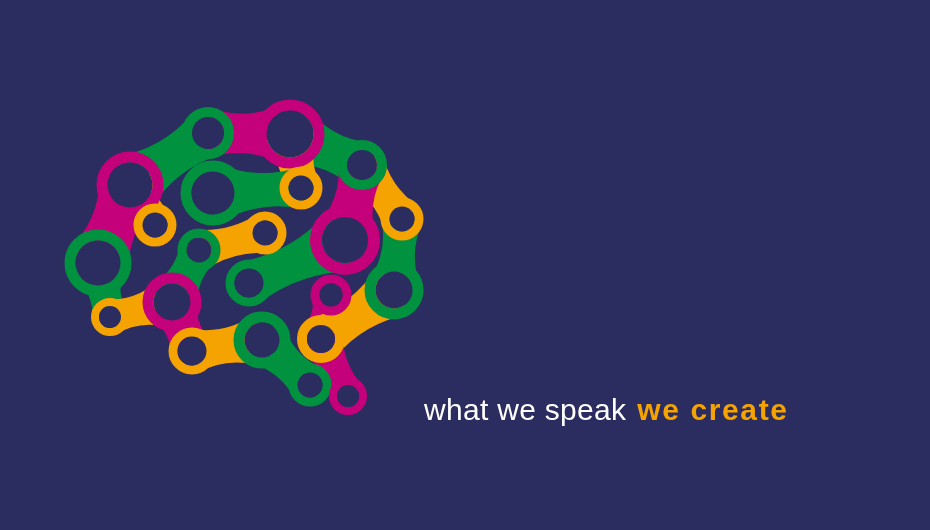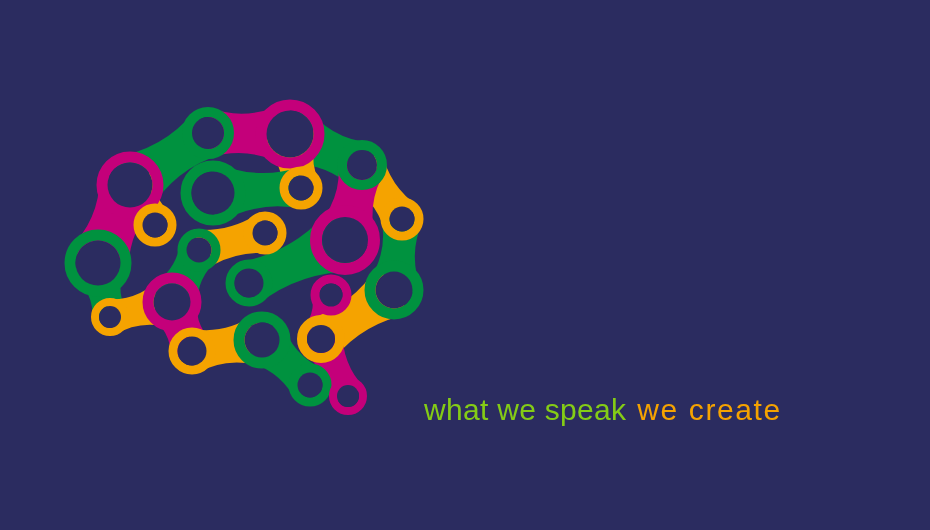--- a/index.html
+++ b/index.html
@@ -30,26 +30,26 @@
     left: 424px;
     top: 390px;
     height: 40px;
     display: flex;
     align-items: center;
     white-space: nowrap;
   }
   .tag-light {
     font-size: 30px;
     font-weight: 300;
-    color: #84cc16;
+    color: #ffffff;
     letter-spacing: 0.3px;
   }
   .tag-bold {
     font-size: 30px;
-    font-weight: 400;
+    font-weight: 700;
     color: #f5a300;
     letter-spacing: 1.6px;
     margin-left: 11px;
   }
 </style>
 </head>
 <body>
 
 <div id="stage">
 

